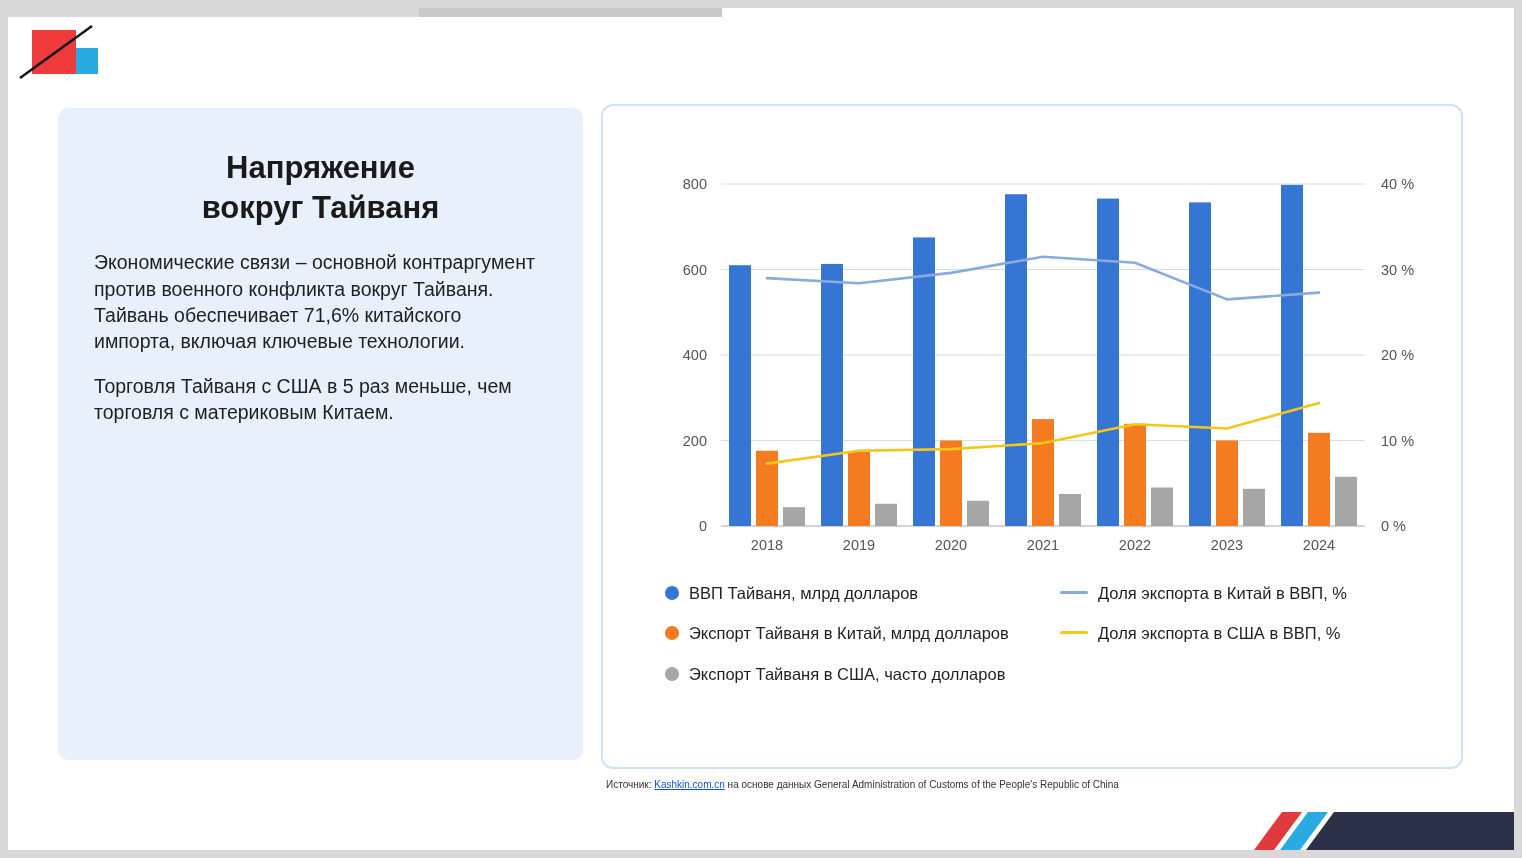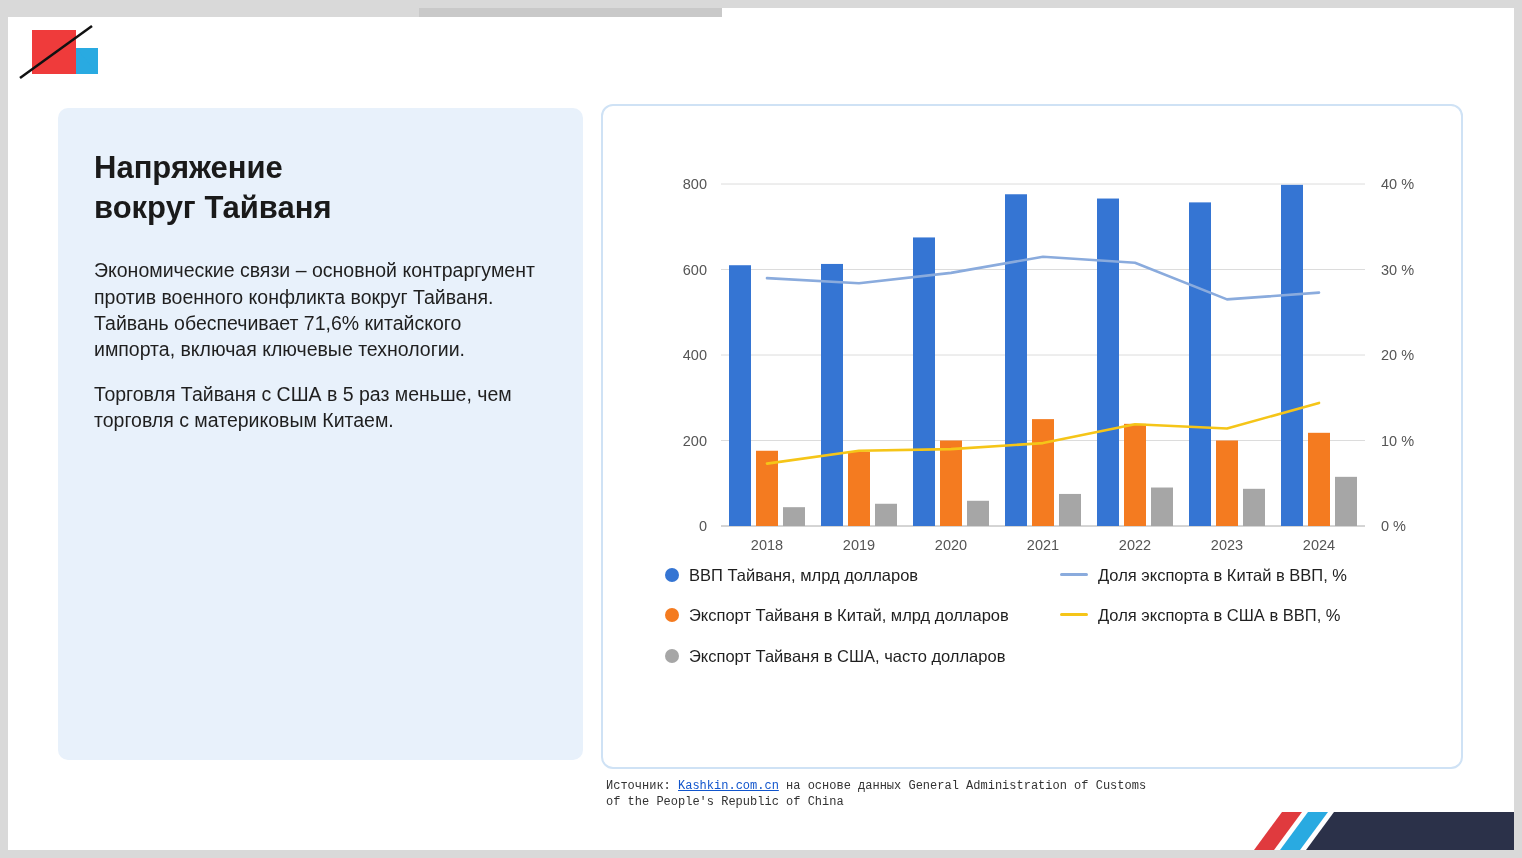--- a/index.html
+++ b/index.html
@@ -66,23 +66,24 @@
     height: 652px;
     background: #e8f1fb;
     border-radius: 10px;
   }
   .panel-inner {
     padding: 40px 36px 0 36px;
   }
   .panel h1 {
     font-size: 31px;
     line-height: 1.28;
-    margin: 0 0 30px 0;
+    margin: 0 0 22px 0;
     color: #1a1a1a;
     font-weight: bold;
+    text-align: center;
   }
   .panel p {
     font-size: 19.5px;
     line-height: 1.35;
     margin: 0 0 18px 0;
     color: #1f1f1f;
   }
   
   .card {
     position: absolute;
@@ -98,21 +99,21 @@
   .chart-area {
     position: absolute;
     left: 0;
     top: 0;
     width: 862px;
     height: 450px;
   }
   .legend {
     position: absolute;
     left: 62px;
-    top: 458px;
+    top: 476px;
     width: 790px;
     display: flex;
     flex-wrap: wrap;
   }
   .legend-col {
     width: 50%;
     box-sizing: border-box;
   }
   .legend-item {
     display: flex;
@@ -136,24 +137,23 @@
     margin-right: 10px;
     margin-top: 9px;
     flex: none;
     border-radius: 2px;
   }
   .source {
     position: absolute;
     left: 598px;
     top: 770px;
     width: 560px;
-    font-size: 12px;
+    font-size: 10px;
     line-height: 1.35;
     color: #333333;
-    font-family: Liberation Mono, monospace;
   }
   .source a {
     color: #1155cc;
   }
   
   .deco {
     position: absolute;
     right: 0;
     bottom: 0;
     width: 260px;

